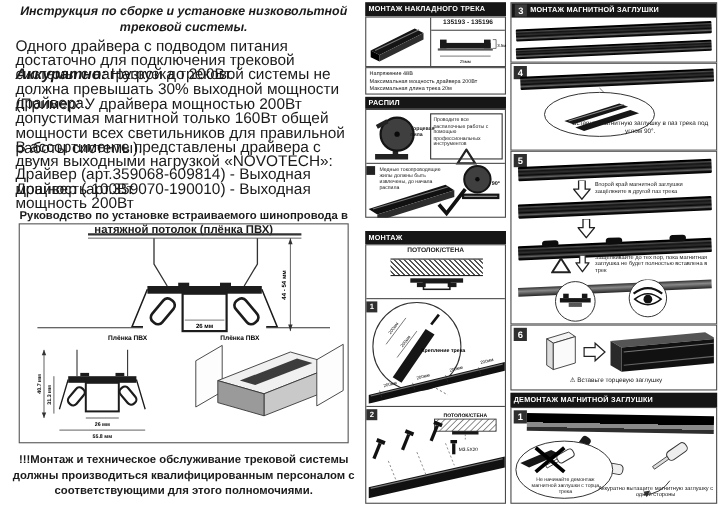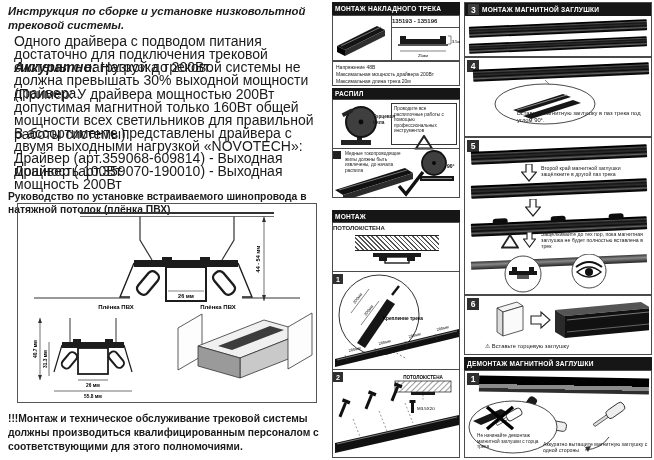--- a/index.html
+++ b/index.html
@@ -1,19 +1,19 @@
 <!DOCTYPE html>
 <html><head>
 <meta charset="utf-8">
 <style>
   *{margin:0;padding:0;box-sizing:border-box}
   html,body{width:654px;height:460px}
   body{font-family:"Liberation Sans","DejaVu Sans",sans-serif;background:#fff;color:#1a1a1a;position:relative;overflow:hidden}
   .abs{position:absolute}
-  .b{font-weight:bold}.i{font-style:italic}.c{text-align:left}
+  .b{font-weight:bold}.i{font-style:italic}.c{text-align:center}
   .t10{font-size:14px;line-height:13.2px}
   .t58{font-size:5.8px;line-height:6.8px}
   .t52{font-size:5.2px;line-height:6.2px}
   .t5{font-size:5px;line-height:6.8px}
   .t47{font-size:4.7px;line-height:5.6px}
   .bar{background:#161616;color:#fff;font-weight:bold;font-size:6.6px;display:flex;align-items:center;gap:3px;padding:0 3px;letter-spacing:.2px}
   .badge{background:#2f2f2f;color:#fff;font-weight:bold;font-size:8.5px;width:12px;height:12px;display:flex;align-items:center;justify-content:center;flex:none}
   .box{border:1px solid #4a4a4a;background:#fff;position:absolute}
   .hatch{background:repeating-linear-gradient(45deg,#fff 0 2px,#555 2px 3.2px);border-top:1.3px solid #222;border-bottom:1.3px solid #222}
   .track{background:linear-gradient(180deg,#000 0%,#000 12%,#4d4d4d 20%,#141414 32%,#2e2e2e 46%,#0a0a0a 60%,#636363 76%,#111 86%,#000 100%);border-radius:1px}

